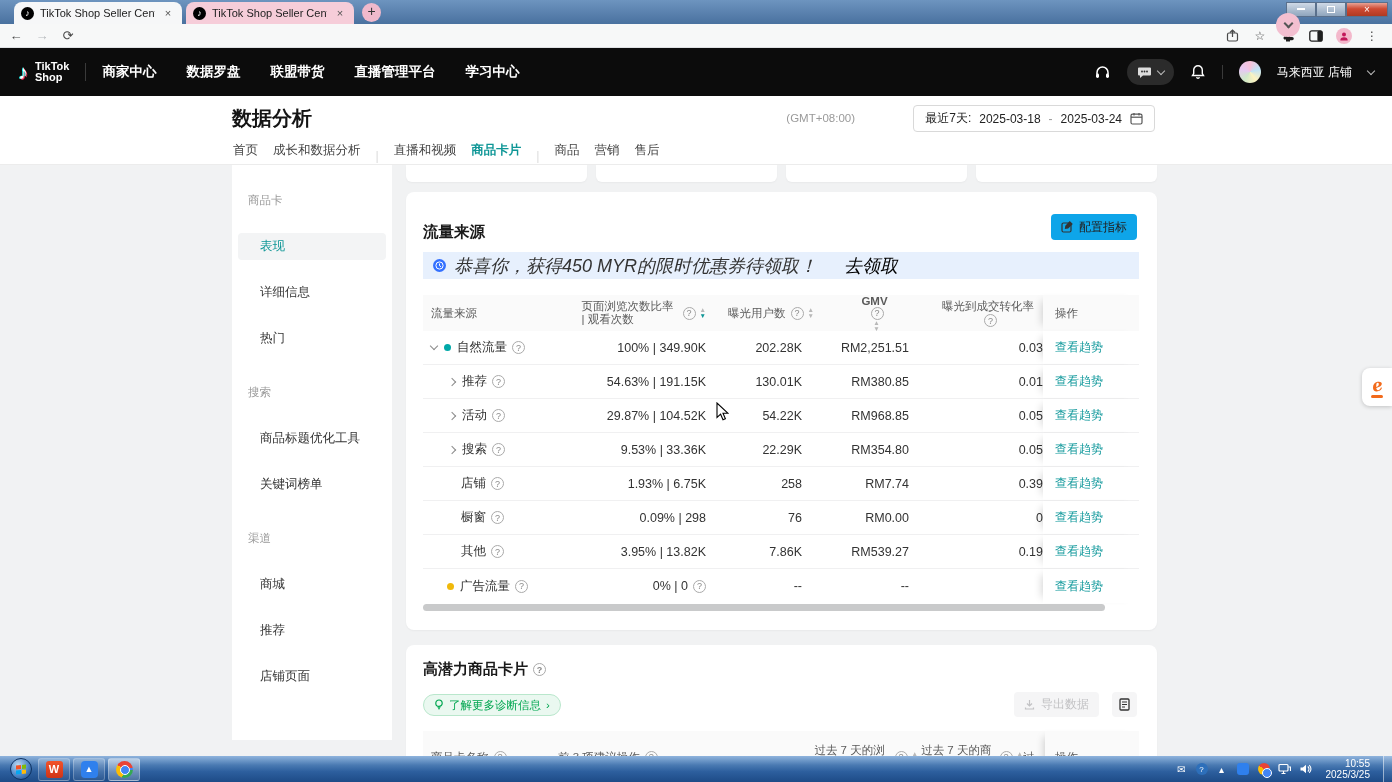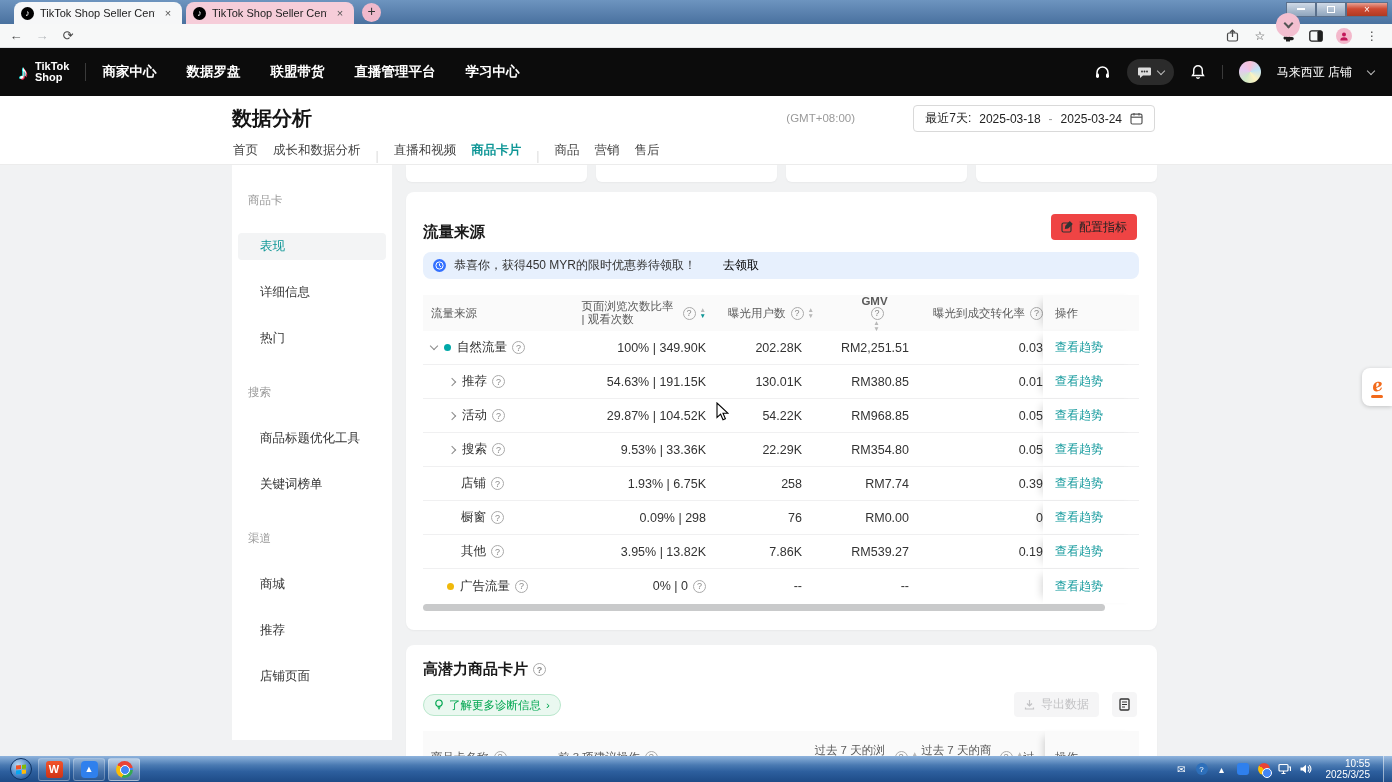--- a/index.html
+++ b/index.html
@@ -78,24 +78,24 @@
   .sitem { height:27px; line-height:27px; margin:19px 6px; padding-left:22px; font-size:12.5px; color:#333; border-radius:4px; }
   .sitem.active { background:#f3f4f5; color:#0e9696; }
   .sgap { height:8px; }
 
   .partials { position:absolute; left:406px; top:165px; width:751px; display:flex; gap:9px; }
   .pcard { flex:1; height:17px; background:#fff; border-radius:0 0 6px 6px; box-shadow:0 1px 2px rgba(0,0,0,.04); }
 
   .card { background:#fff; border-radius:8px; box-shadow:0 1px 2px rgba(0,0,0,.04); }
   .main-card { position:absolute; left:406px; top:192px; width:751px; height:438px; }
   .card-title { position:absolute; left:17px; top:30px; font-size:15.5px; font-weight:bold; color:#1a1a1a; }
-  .cfg-btn { position:absolute; right:20px; top:22px; height:26px; background:#ef4444; border-radius:4px;
+  .cfg-btn { position:absolute; right:20px; top:22px; height:26px; background:#0ea5e9; border-radius:4px;
     display:flex; align-items:center; gap:6px; padding:0 10px; font-size:12px; color:#222; }
-  .banner { position:absolute; left:17px; top:60px; right:18px; height:27px; background:#e7f0fd; border-radius:8px;
-    display:flex; align-items:center; gap:8px; padding:0 10px; font-size:12px; color:#333; }
+  .banner { position:absolute; left:17px; top:60px; right:18px; height:27px; background:#e7f0fd; border-radius:0;
+    display:flex; align-items:center; gap:8px; padding:0 10px; font-size:18px; color:#333;font-style:italic; }
   .binfo { width:13px; height:13px; border-radius:50%; background:#3370ff; display:flex; align-items:center; justify-content:center; flex:0 0 13px; }
   .blink { color:#000000; margin-left:19px; }
 
   .tbl { position:absolute; left:17px; top:103px; width:716px; font-size:12.5px; }
   .trow { display:flex; align-items:center; height:34px; border-bottom:1px solid #f0f0f1; }
   .trow.head { height:36px; background:#fafafa; border-bottom:none; font-size:11.5px; color:#5a5a5a; }
   .c1{width:150px; display:flex; align-items:center;} .c2{width:145px; display:flex; justify-content:flex-end; align-items:center; padding-right:12px;}
   .c3{width:110px; text-align:right; padding-right:26px;} .c4{width:105px; text-align:right; padding-right:24px;flex-direction:column;}
   .c5{width:110px; text-align:right; overflow:hidden; white-space:nowrap;}
   .c6{width:96px; padding-left:12px; background:#fff; box-shadow:-7px 0 8px -6px rgba(0,0,0,.18); align-self:stretch; display:flex; align-items:center;}
@@ -364,21 +364,21 @@
           </span>
       </div>
       <div class="c4" style="display:flex;justify-content:flex-end;align-items:center;padding-right:12px;">
         <span style="font-weight:bold;">GMV</span>
         <span class="qi">?</span>
         <span class="sort">
             <span>▲</span>
             <span>▼</span>
           </span>
       </div>
-      <div class="c5" style="display:flex;justify-content:flex-end;align-items:center;">
+      <div class="c5" style="display:flex;justify-content:flex-end;align-items:center;flex-direction:column;">
         <span>曝光到成交转化率</span>
         <span class="qi">?</span>
       </div>
       <div class="c6">操作</div>
     </div>
 
     <div class="trow">
       <div class="c1 p0">
           <span class="chev down"></span>
           <span class="dot teal"></span>

